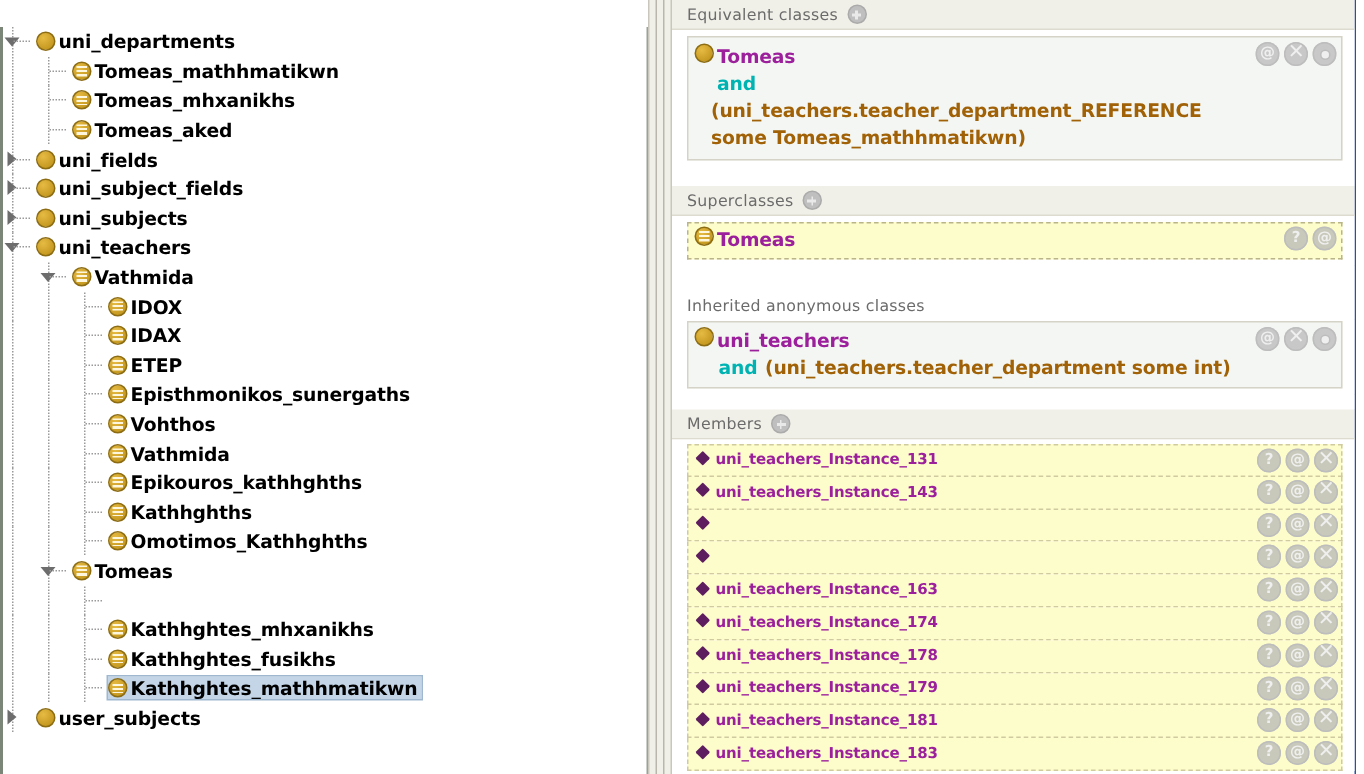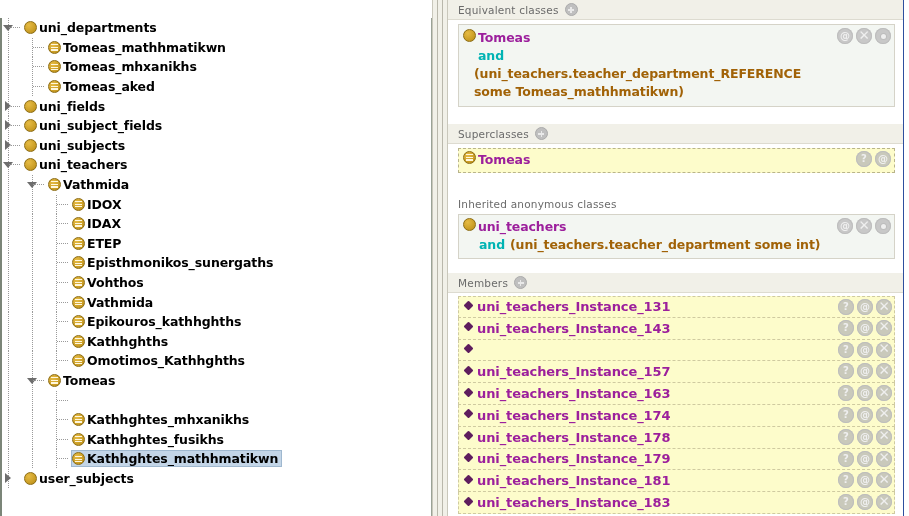--- a/index.html
+++ b/index.html
@@ -241,21 +241,21 @@
   .diamond::before {
     content: "";
     position: absolute;
     left: 0; top: -5px;
     width: 7px; height: 7px;
     background: #5e1d5e;
     transform: rotate(45deg);
     border-radius: 1px;
   }
   .member-label {
-    font-size: 13px;
+    font-size: 10px;
     font-weight: bold;
     color: #9c1f9c;
     letter-spacing: -0.1px;
   }
   .member-icons {
     position: absolute;
     right: 2px; top: 2px;
     display: flex;
     gap: 3px;
   }
@@ -673,21 +673,20 @@
                 <span class="member-icons">
                   <span class="rbtn on-yellow">?</span>
                   <span class="rbtn on-yellow">@</span>
                   <span class="rbtn on-yellow">
                     <span class="x-glyph">✕</span>
                   </span>
                 </span>
               </div>
               <div class="member-row">
                 <span class="diamond"></span>
-                <span class="member-label">uni_teachers_Instance_157</span>
                 <span class="member-icons">
                   <span class="rbtn on-yellow">?</span>
                   <span class="rbtn on-yellow">@</span>
                   <span class="rbtn on-yellow">
                     <span class="x-glyph">✕</span>
                   </span>
                 </span>
               </div>
               <div class="member-row">
                 <span class="diamond"></span>

